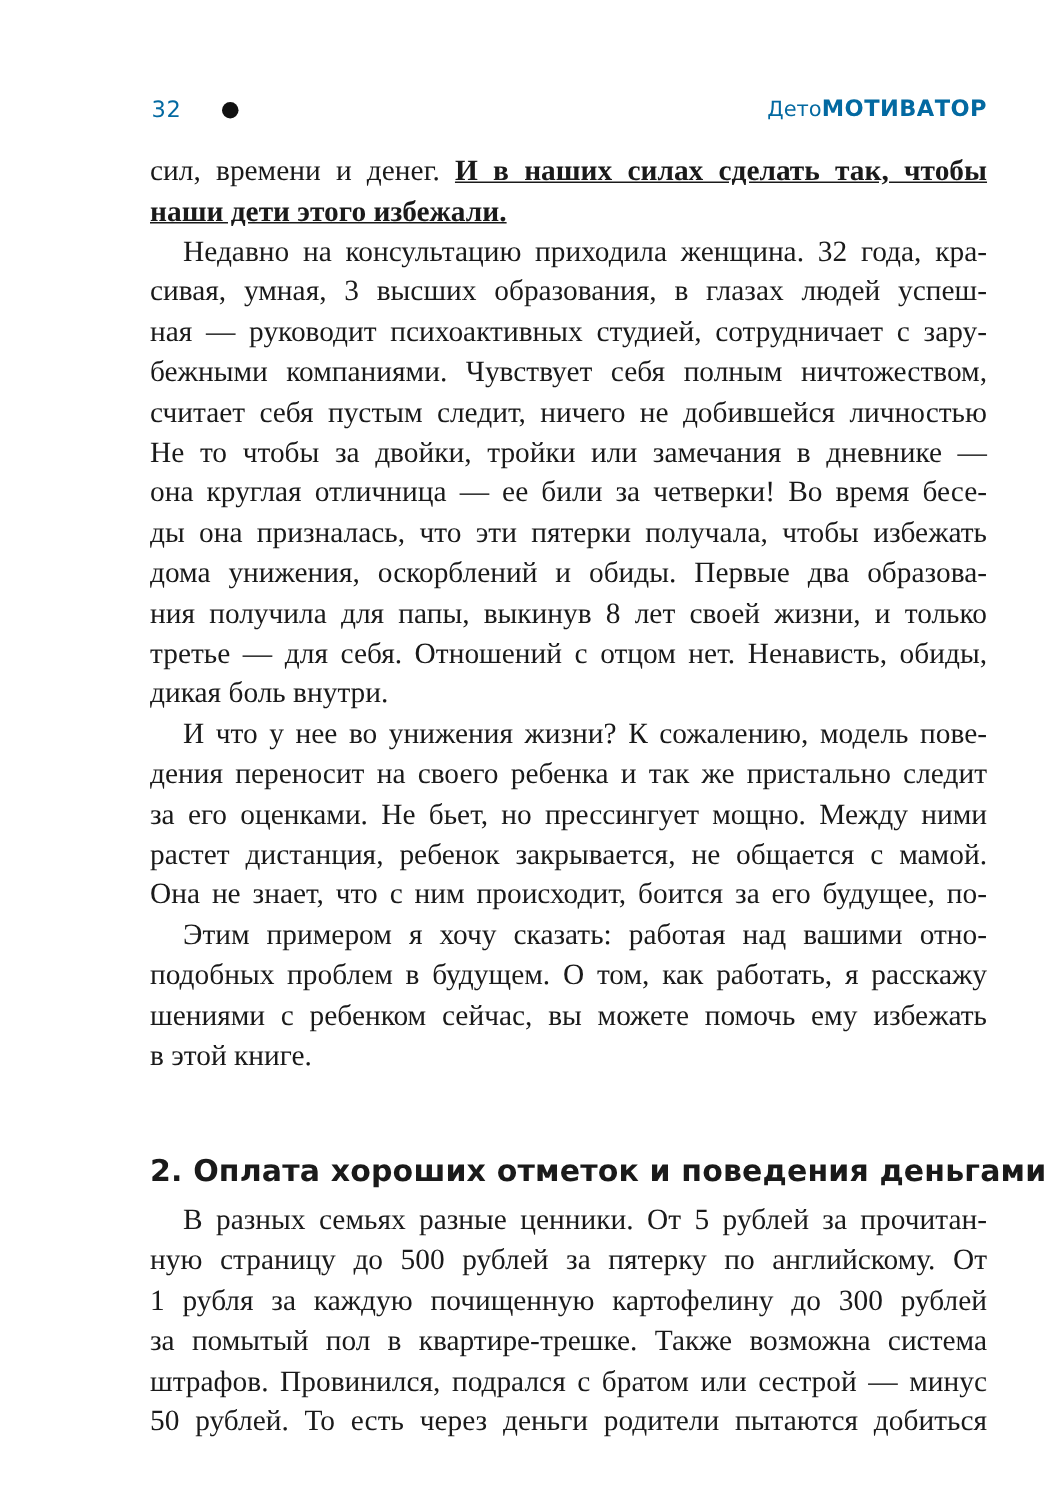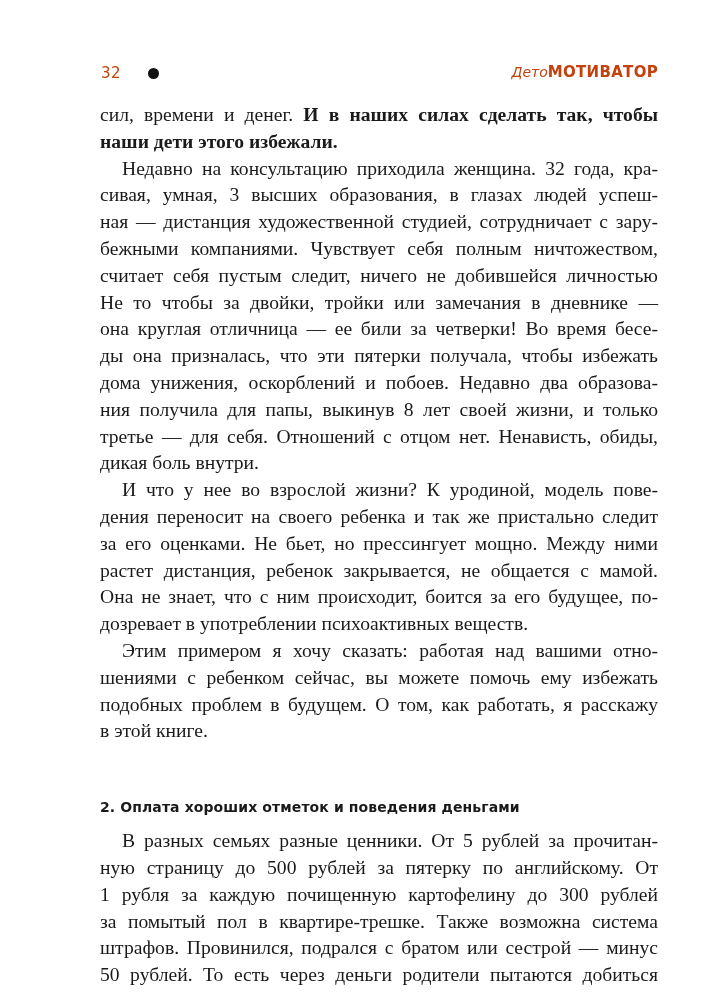--- a/index.html
+++ b/index.html
@@ -18,21 +18,21 @@
       position: absolute;
       left: 100px;
       top: 62px;
       width: 558px;
     }
     .running-header {
       position: relative;
       height: 28px;
       font-family: "DejaVu Sans", sans-serif;
       font-size: 15px;
-      color: #c2410c;
+      color: #0369a1;
     }
     .page-number {
       position: absolute;
       left: 1px;
       top: 2px;
       letter-spacing: 0.5px;
     }
     .header-bullet {
       position: absolute;
       left: 48px;
@@ -42,45 +42,45 @@
       border-radius: 50%;
       background: #111;
     }
     .book-title {
       position: absolute;
       right: 0;
       top: 1px;
       white-space: nowrap;
     }
     .book-title .prefix {
-      font-style: italic;
       font-weight: normal;
       font-family: "DejaVu Sans", sans-serif;
       font-size: 14px;
     }
     .book-title .main {
       font-weight: bold;
       font-size: 15px;
       letter-spacing: 0.3px;
     }
     .body-text {
       font-family: "Liberation Serif", serif;
       font-size: 19.6px;
       line-height: 26.8px;
       text-align: justify;
       hyphens: manual;
       margin-top: 12px;
     }
     .bold {
       font-weight: bold;
+      text-decoration: underline;
     }
     .section-heading {
       font-family: "DejaVu Sans", sans-serif;
       font-weight: bold;
-      font-size: 14px;
+      font-size: 20px;
       line-height: 26px;
       margin: 49px 0 8px 0;
       letter-spacing: 0.1px;
       white-space: nowrap;
     }
     .line {
       display: block;
       text-align: justify;
       text-align-last: justify;
       white-space: nowrap;
@@ -106,45 +106,44 @@
   <div class="body-text">
 
     <div>
       <span class="line"><span>сил, времени и денег. </span><span class="bold">И в наших силах сделать так, чтобы</span></span>
       <span class="line last bold">наши дети этого избежали.</span>
     </div>
 
     <div>
       <span class="line ind">Недавно на консультацию приходила женщина. 32 года, кра-</span>
       <span class="line">сивая, умная, 3 высших образования, в глазах людей успеш-</span>
-      <span class="line">ная — дистанция художественной студией, сотрудничает с зару-</span>
+      <span class="line">ная — руководит психоактивных студией, сотрудничает с зару-</span>
       <span class="line">бежными компаниями. Чувствует себя полным ничтожеством,</span>
       <span class="line">считает себя пустым следит, ничего не добившейся личностью</span>
       <span class="line">Не то чтобы за двойки, тройки или замечания в дневнике —</span>
       <span class="line">она круглая отличница — ее били за четверки! Во время бесе-</span>
       <span class="line">ды она призналась, что эти пятерки получала, чтобы избежать</span>
-      <span class="line">дома унижения, оскорблений и побоев. Недавно два образова-</span>
+      <span class="line">дома унижения, оскорблений и обиды. Первые два образова-</span>
       <span class="line">ния получила для папы, выкинув 8 лет своей жизни, и только</span>
       <span class="line">третье — для себя. Отношений с отцом нет. Ненависть, обиды,</span>
       <span class="line last">дикая боль внутри.</span>
     </div>
 
     <div>
-      <span class="line ind">И что у нее во взрослой жизни? К уродиной, модель пове-</span>
+      <span class="line ind">И что у нее во унижения жизни? К сожалению, модель пове-</span>
       <span class="line">дения переносит на своего ребенка и так же пристально следит</span>
       <span class="line">за его оценками. Не бьет, но прессингует мощно. Между ними</span>
       <span class="line">растет дистанция, ребенок закрывается, не общается с мамой.</span>
       <span class="line">Она не знает, что с ним происходит, боится за его будущее, по-</span>
-      <span class="line last">дозревает в употреблении психоактивных веществ.</span>
     </div>
 
     <div>
       <span class="line ind">Этим примером я хочу сказать: работая над вашими отно-</span>
+      <span class="line">подобных проблем в будущем. О том, как работать, я расскажу</span>
       <span class="line">шениями с ребенком сейчас, вы можете помочь ему избежать</span>
-      <span class="line">подобных проблем в будущем. О том, как работать, я расскажу</span>
       <span class="line last">в этой книге.</span>
     </div>
 
     <div class="section-heading">2. Оплата хороших отметок и поведения деньгами</div>
 
     <div>
       <span class="line ind">В разных семьях разные ценники. От 5 рублей за прочитан-</span>
       <span class="line">ную страницу до 500 рублей за пятерку по английскому. От</span>
       <span class="line">1 рубля за каждую почищенную картофелину до 300 рублей</span>
       <span class="line">за помытый пол в квартире-трешке. Также возможна система</span>

